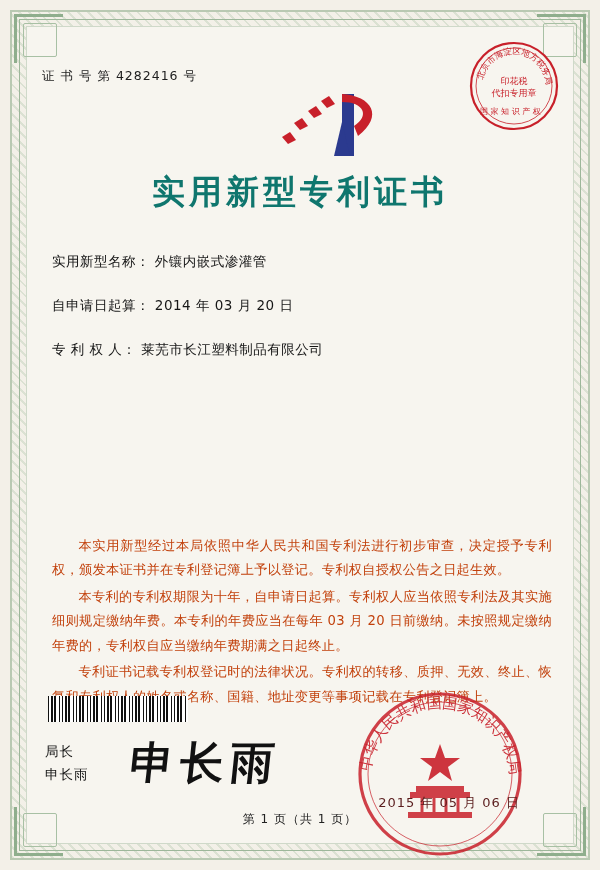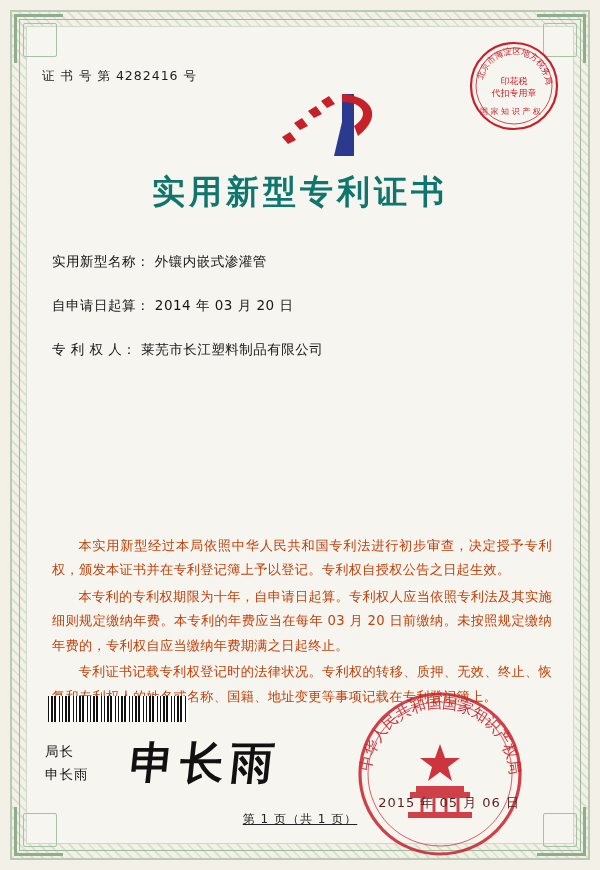--- a/index.html
+++ b/index.html
@@ -99,21 +99,21 @@
   
   .seal-big{
     position:absolute;right:38px;top:652px;width:176px;height:176px;
   }
   .issue-date{
     position:absolute;right:46px;top:760px;
     font-size:13px;color:#5a1d1d;letter-spacing:1px;
   }
   .page-no{
     position:absolute;left:0;right:0;bottom:8px;text-align:center;
-    font-size:12px;color:#222;letter-spacing:1px;text-decoration:underline;
+    font-size:12px;color:#222;letter-spacing:1px;
   }
 </style>
 </head>
 <body>
 
 <div class="page">
 
   <div class="frame-outer"></div>
   <div class="frame-mid"></div>
   <div class="frame-inner"></div>

